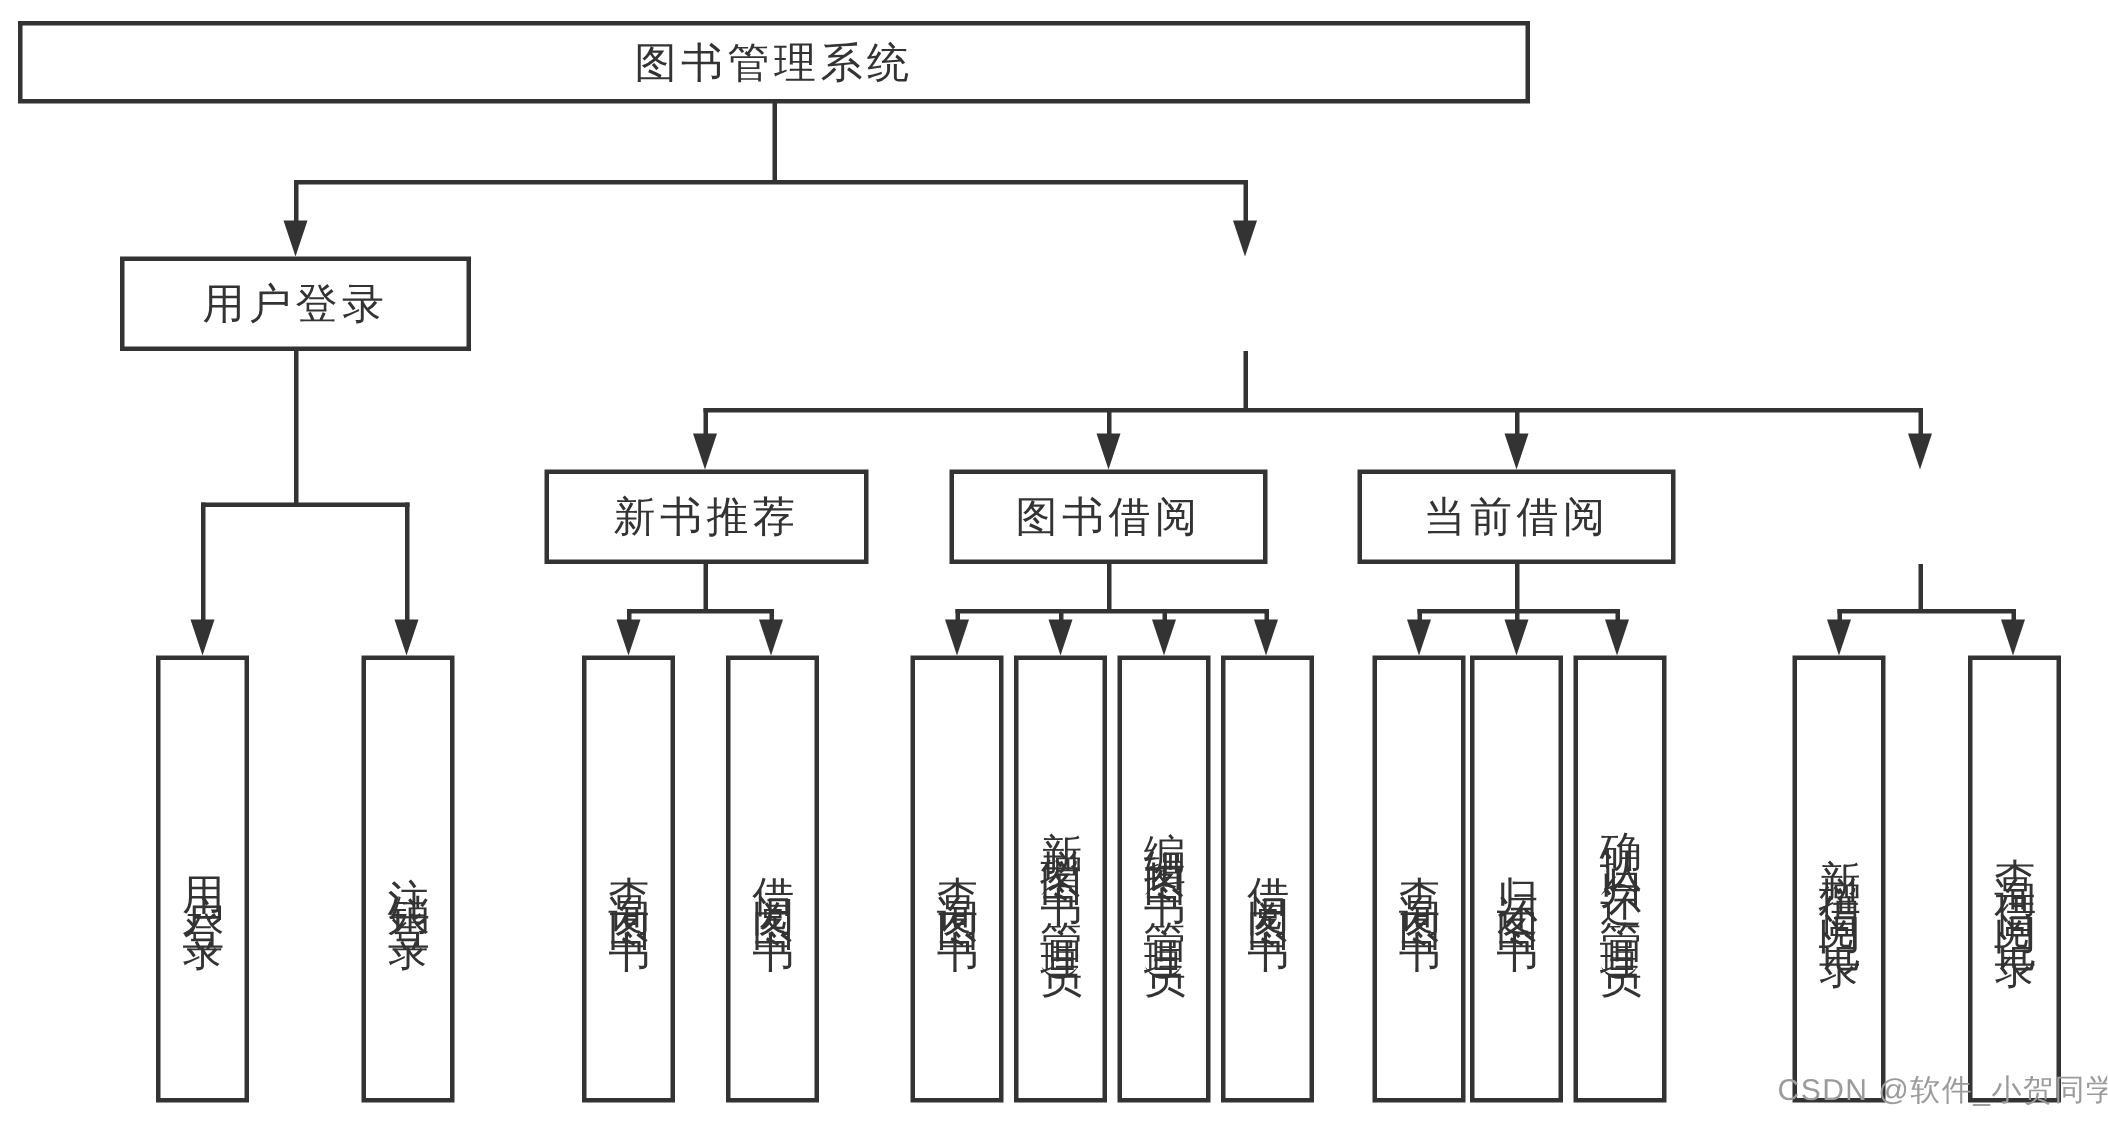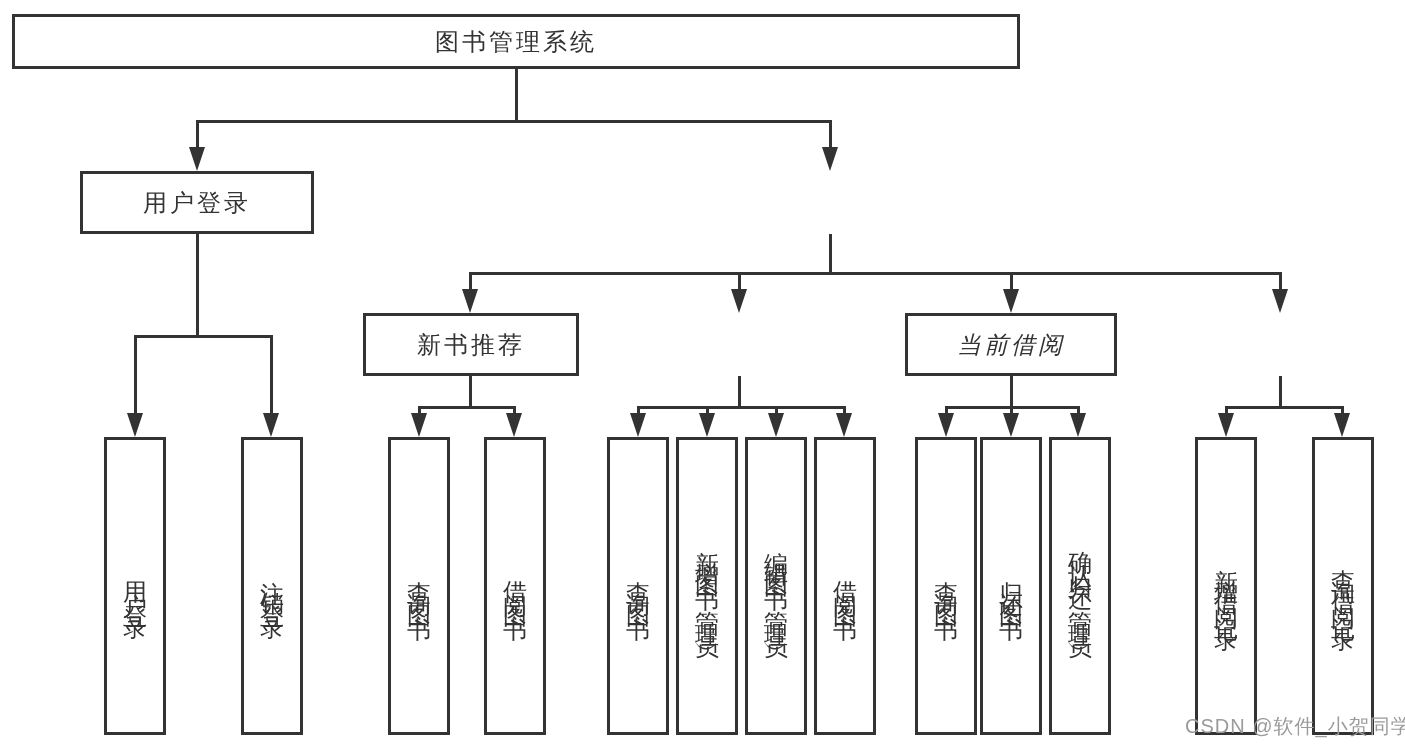--- a/index.html
+++ b/index.html
@@ -13,21 +13,21 @@
   }
   .box {
     position: absolute;
     box-sizing: border-box;
     border: 3px solid #333333;
     background: #ffffff;
     display: flex;
     align-items: center;
     justify-content: center;
     color: #333333;
-    font-size: 24px;
+    font-size: 28px;
     letter-spacing: 3px;
     white-space: nowrap;
   }
   .leaf {
     writing-mode: vertical-rl;
     text-orientation: mixed;
     letter-spacing: 12px;
     white-space: normal;
     line-height: 1;
   }
@@ -54,21 +54,22 @@
 </head>
 <body>
 
 <div id="stage">
 
   <div class="box" style="left:12px; top:14px; width:1008px; height:55px;">图书管理系统</div>
 
   <div class="box" style="left:80px; top:171px; width:234px; height:63px;">用户登录</div>
 
   <div class="box" style="left:363px; top:313px; width:216px; height:63px;">新书推荐</div>
-  <div class="box" style="left:905px; top:313px; width:212px; height:63px;font-style:italic;">当前借阅</div>
+  <div class="box" style="left:633px; top:313px; width:212px; height:63px;">图书借阅</div>
+  <div class="box" style="left:905px; top:313px; width:212px; height:63px;">当前借阅</div>
 
   <div class="box leaf" style="left:104px; top:437px; width:62px; height:298px;">用户登录</div>
   <div class="box leaf" style="left:241px; top:437px; width:62px; height:298px;">注销登录</div>
 
   <div class="box leaf" style="left:388px; top:437px; width:62px; height:298px;">查询图书</div>
   <div class="box leaf" style="left:484px; top:437px; width:62px; height:298px;">借阅图书</div>
 
   <div class="box leaf" style="left:607px; top:437px; width:62px; height:298px;">查询图书</div>
   <div class="box leaf" style="left:676px; top:437px; width:62px; height:298px;">新增图书（管理员）</div>
   <div class="box leaf" style="left:745px; top:437px; width:62px; height:298px;">编辑图书（管理员）</div>

